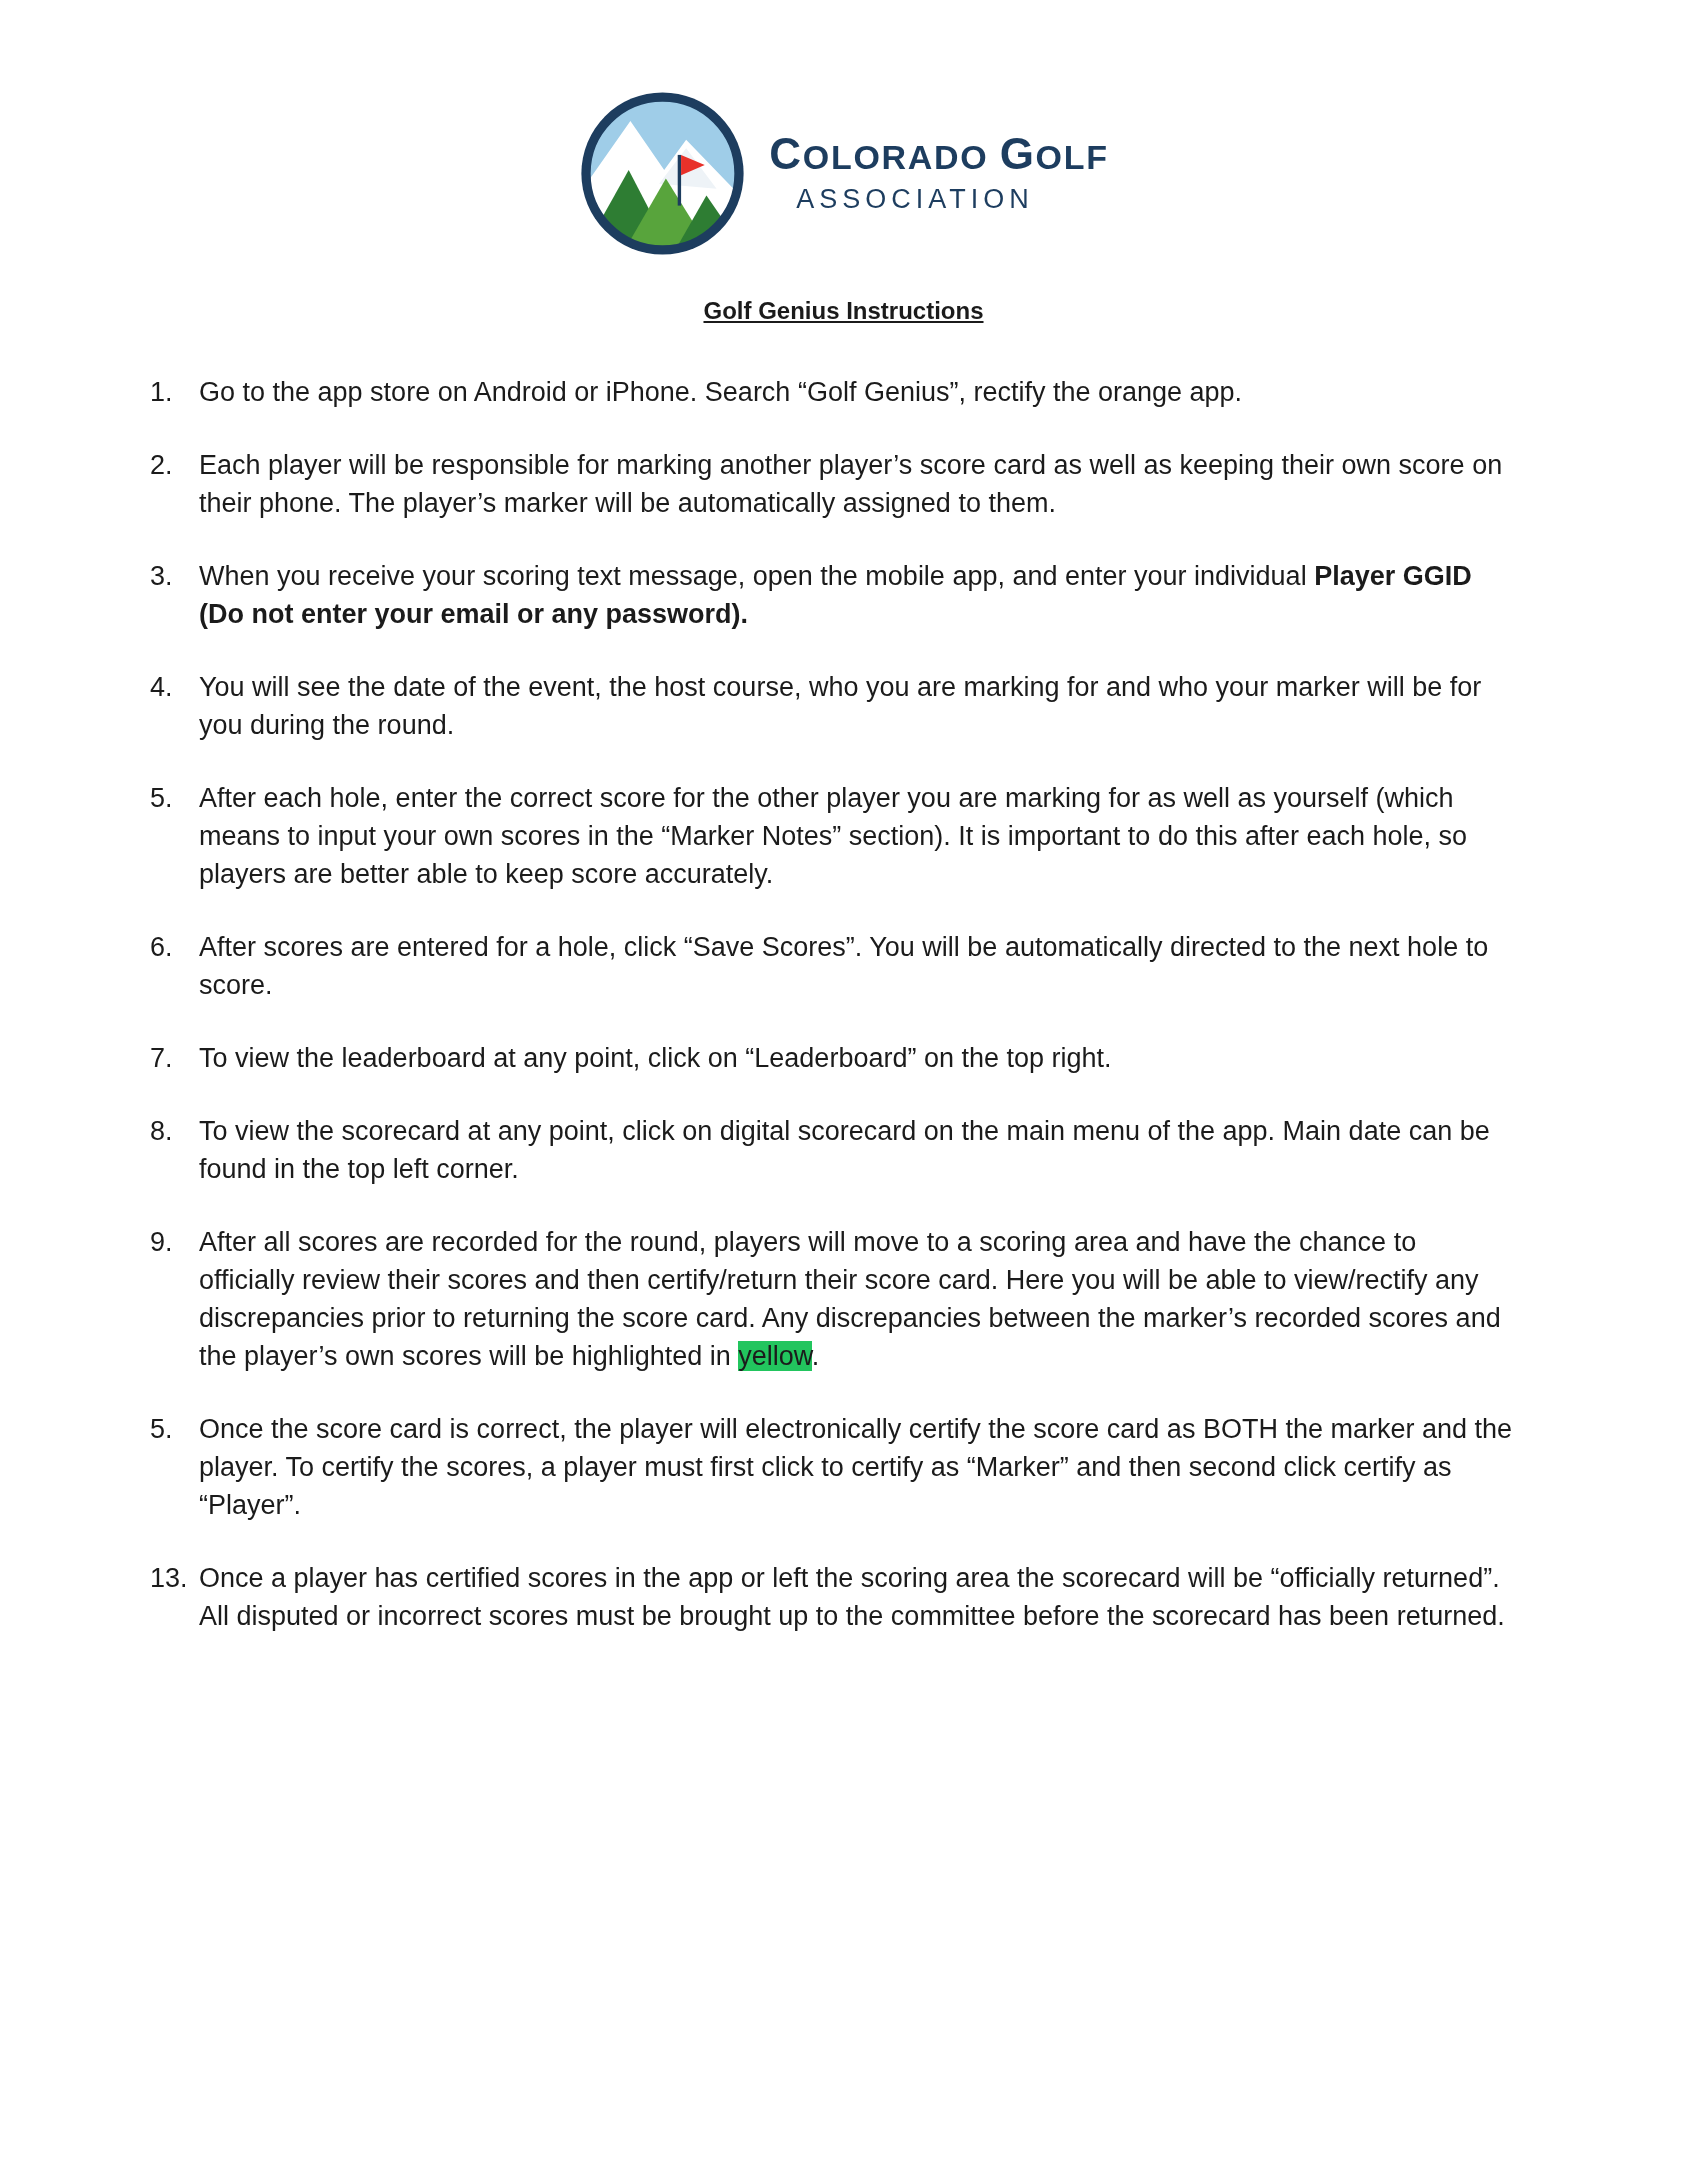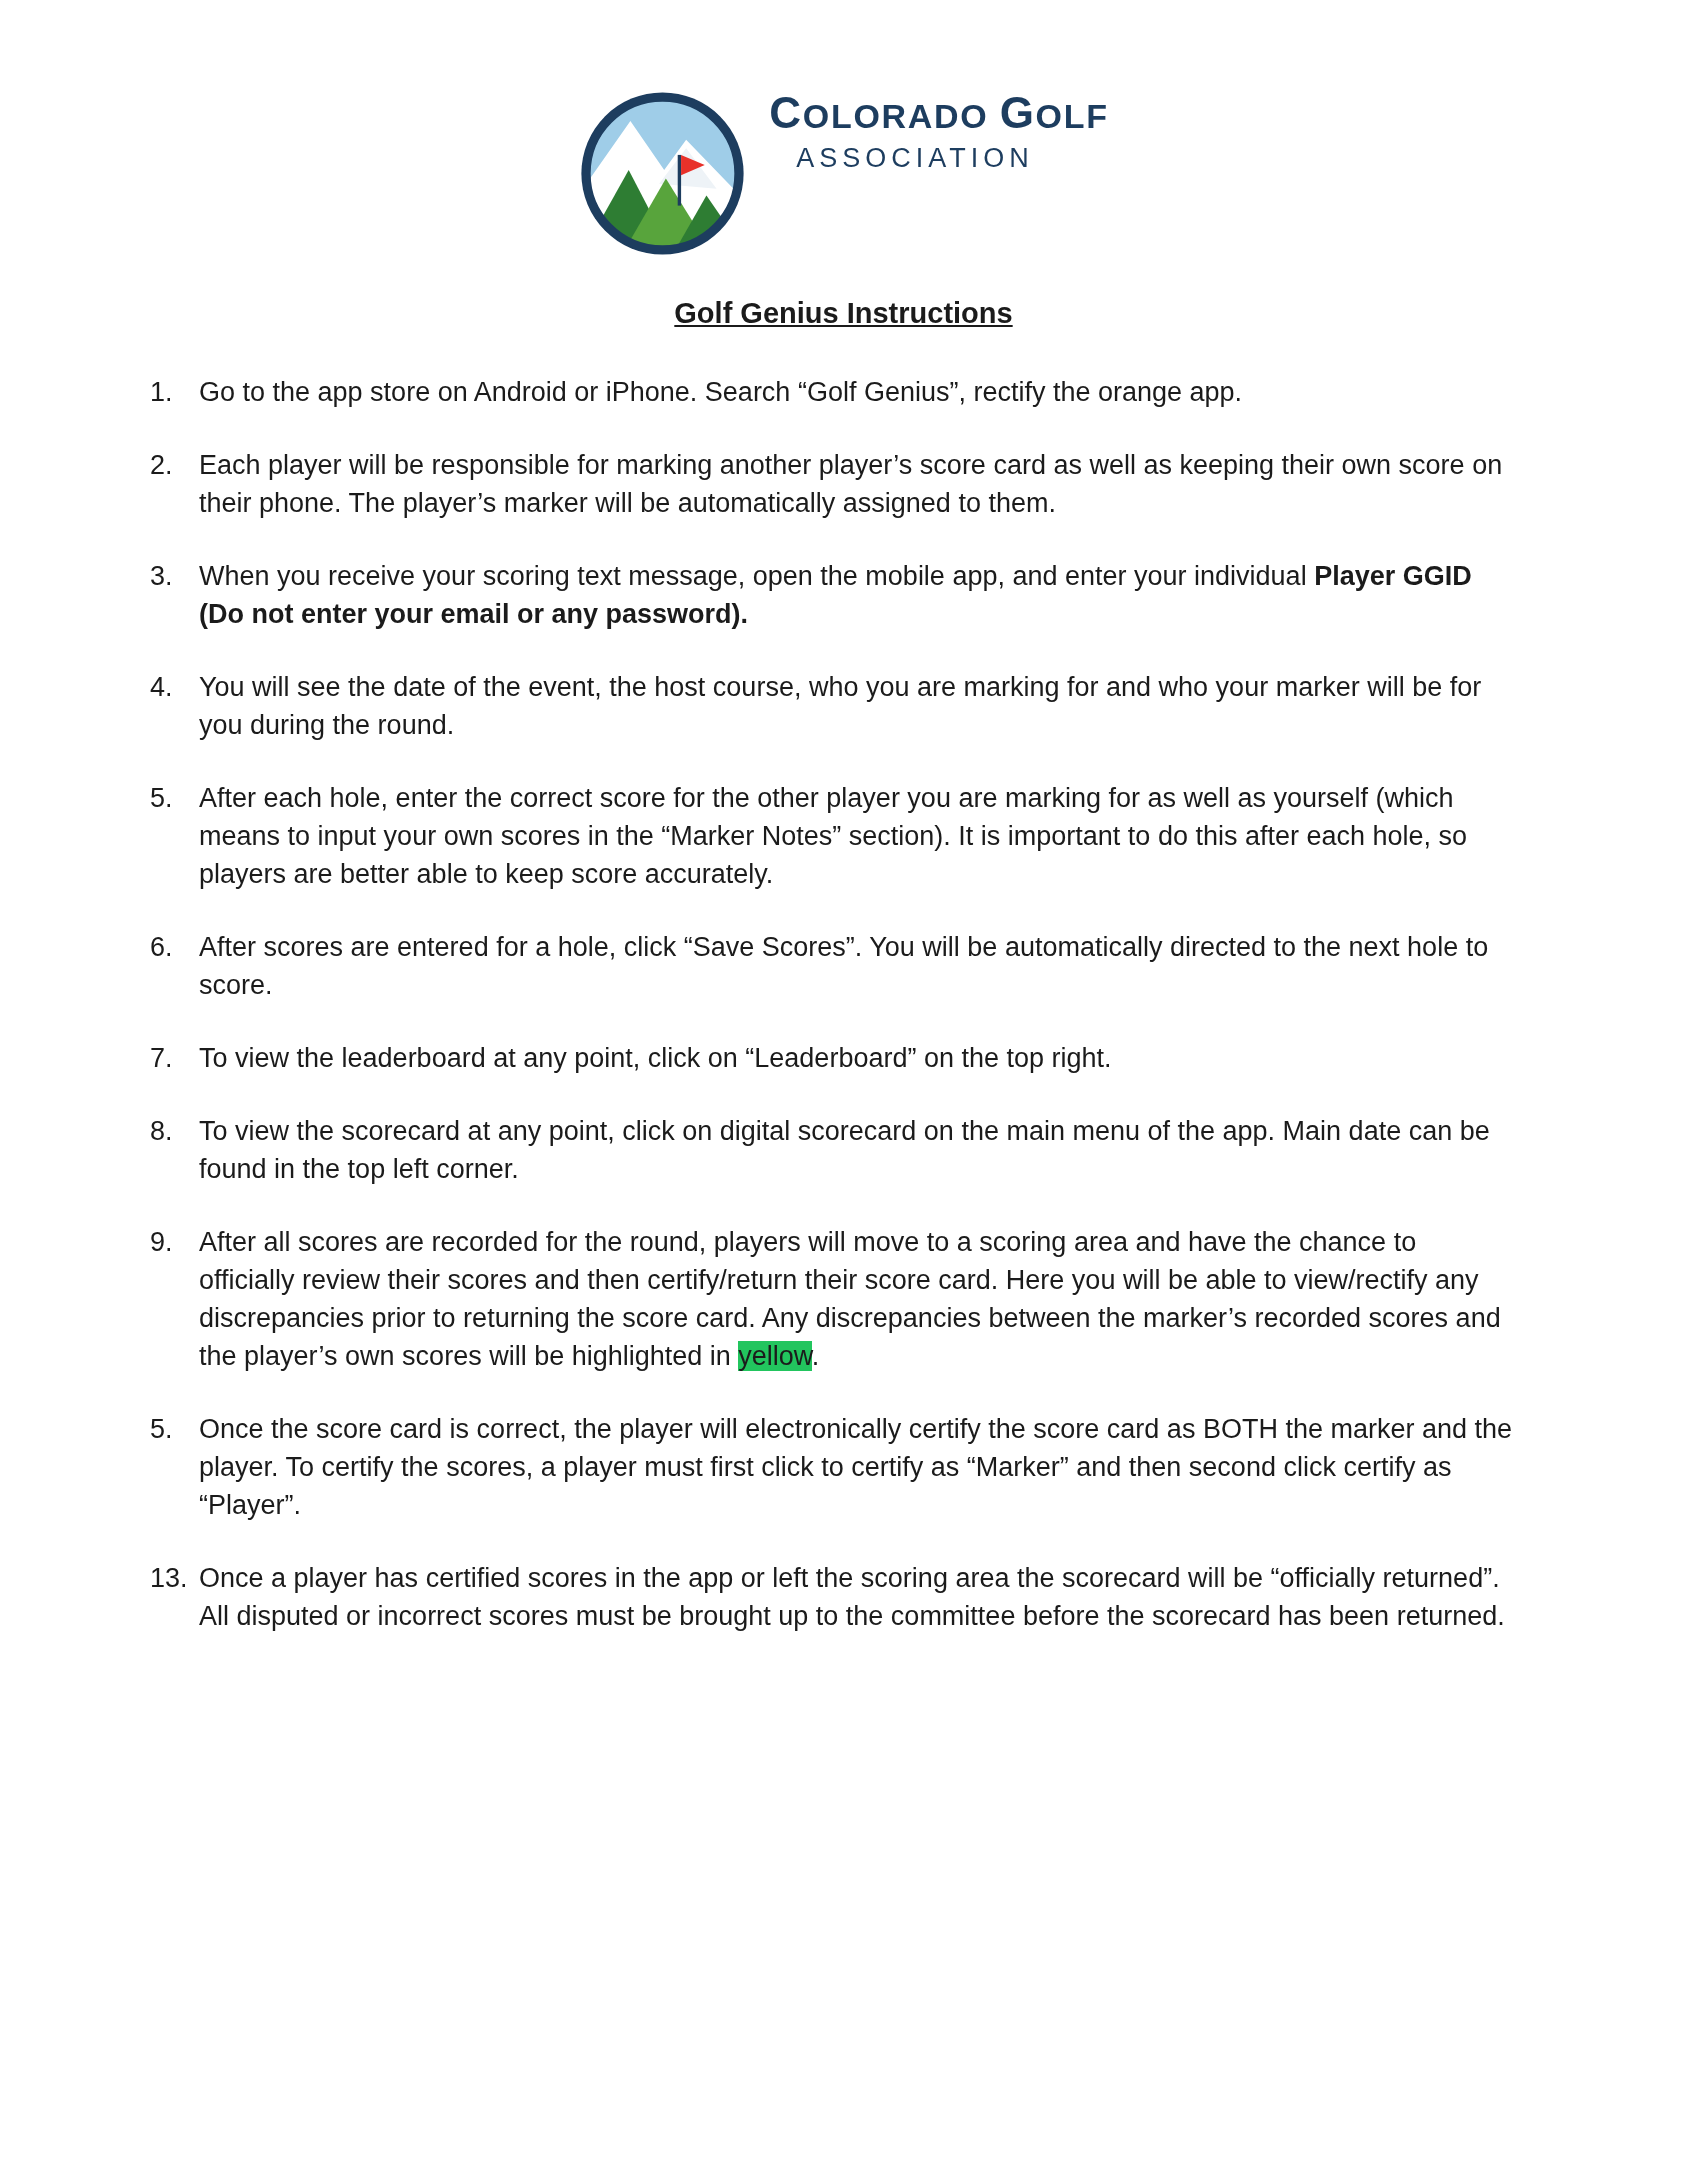--- a/index.html
+++ b/index.html
@@ -14,21 +14,21 @@
   }
 
   
   .logo-wrap {
     position: absolute;
     top: 89px;
     left: 0;
     width: 100%;
     display: flex;
     justify-content: center;
-    align-items: flex-start;
+    align-items: center;
     gap: 22px;
   }
   .logo-mark { width: 169px; height: 169px; flex: 0 0 auto; }
   .logo-text { display: flex; flex-direction: column; justify-content: center; }
   .brand-name {
     color: #1d3d5f;
     font-weight: bold;
     font-size: 34px;
     letter-spacing: 1.7px;
     line-height: 47px;
@@ -45,21 +45,21 @@
     margin-left: 27px;
   }
 
   
   .doc-title {
     position: absolute;
     top: 297px;
     left: 0;
     width: 100%;
     text-align: center;
-    font-size: 29px;
+    font-size: 24px;
     font-weight: bold;
     text-decoration: underline;
     color: #1b1b1b;
   }
 
   
   .instruction-list {
     position: absolute;
     top: 373px;
     left: 150px;

